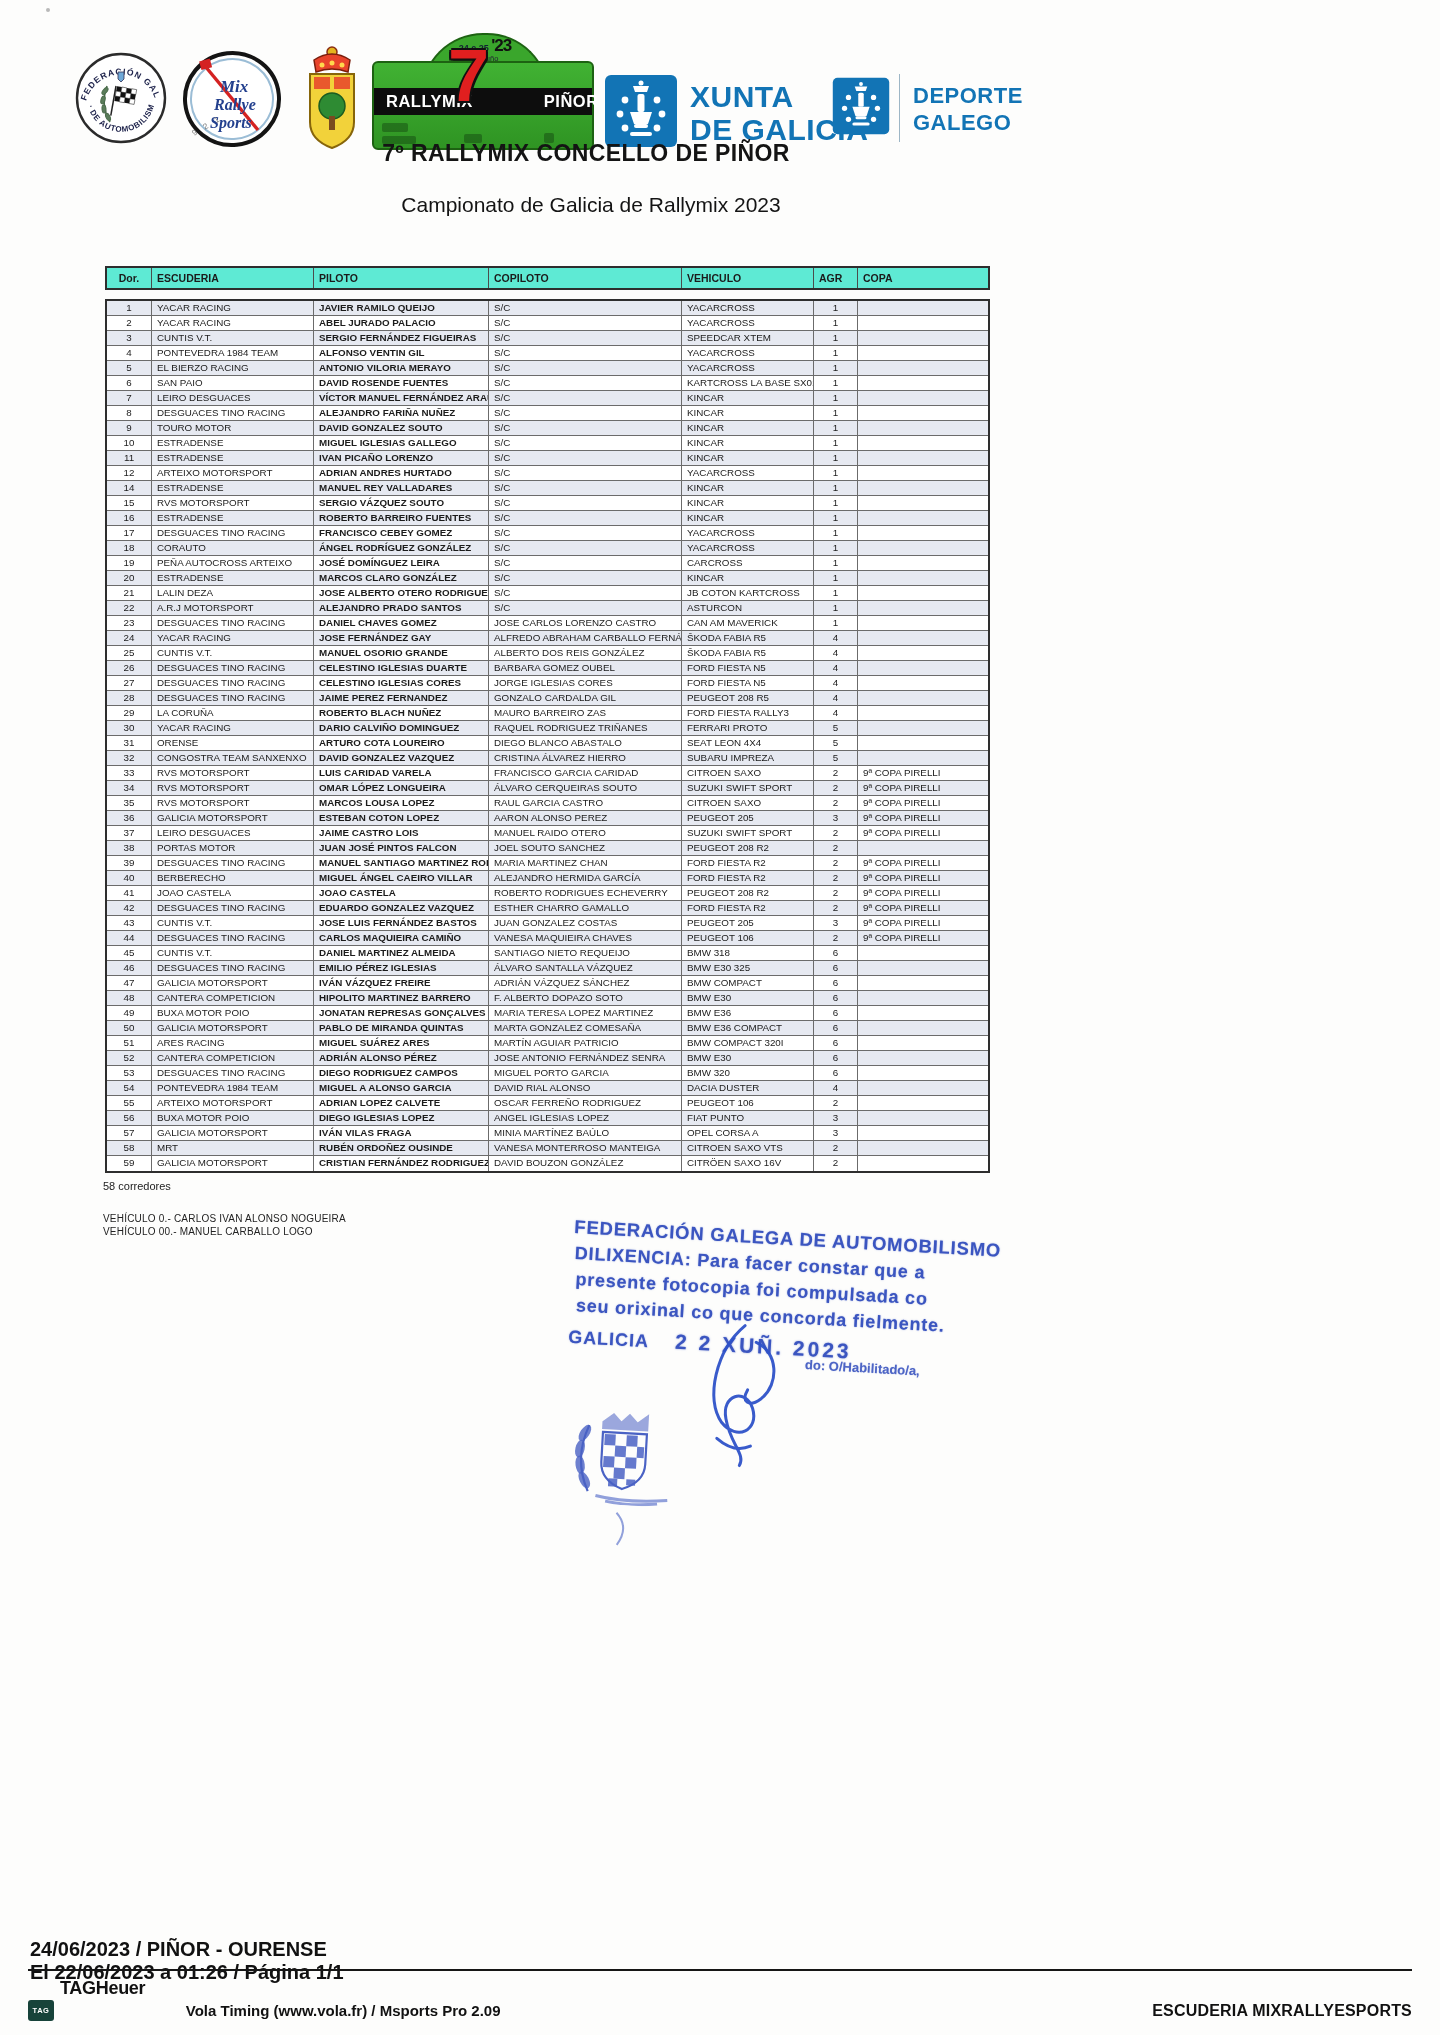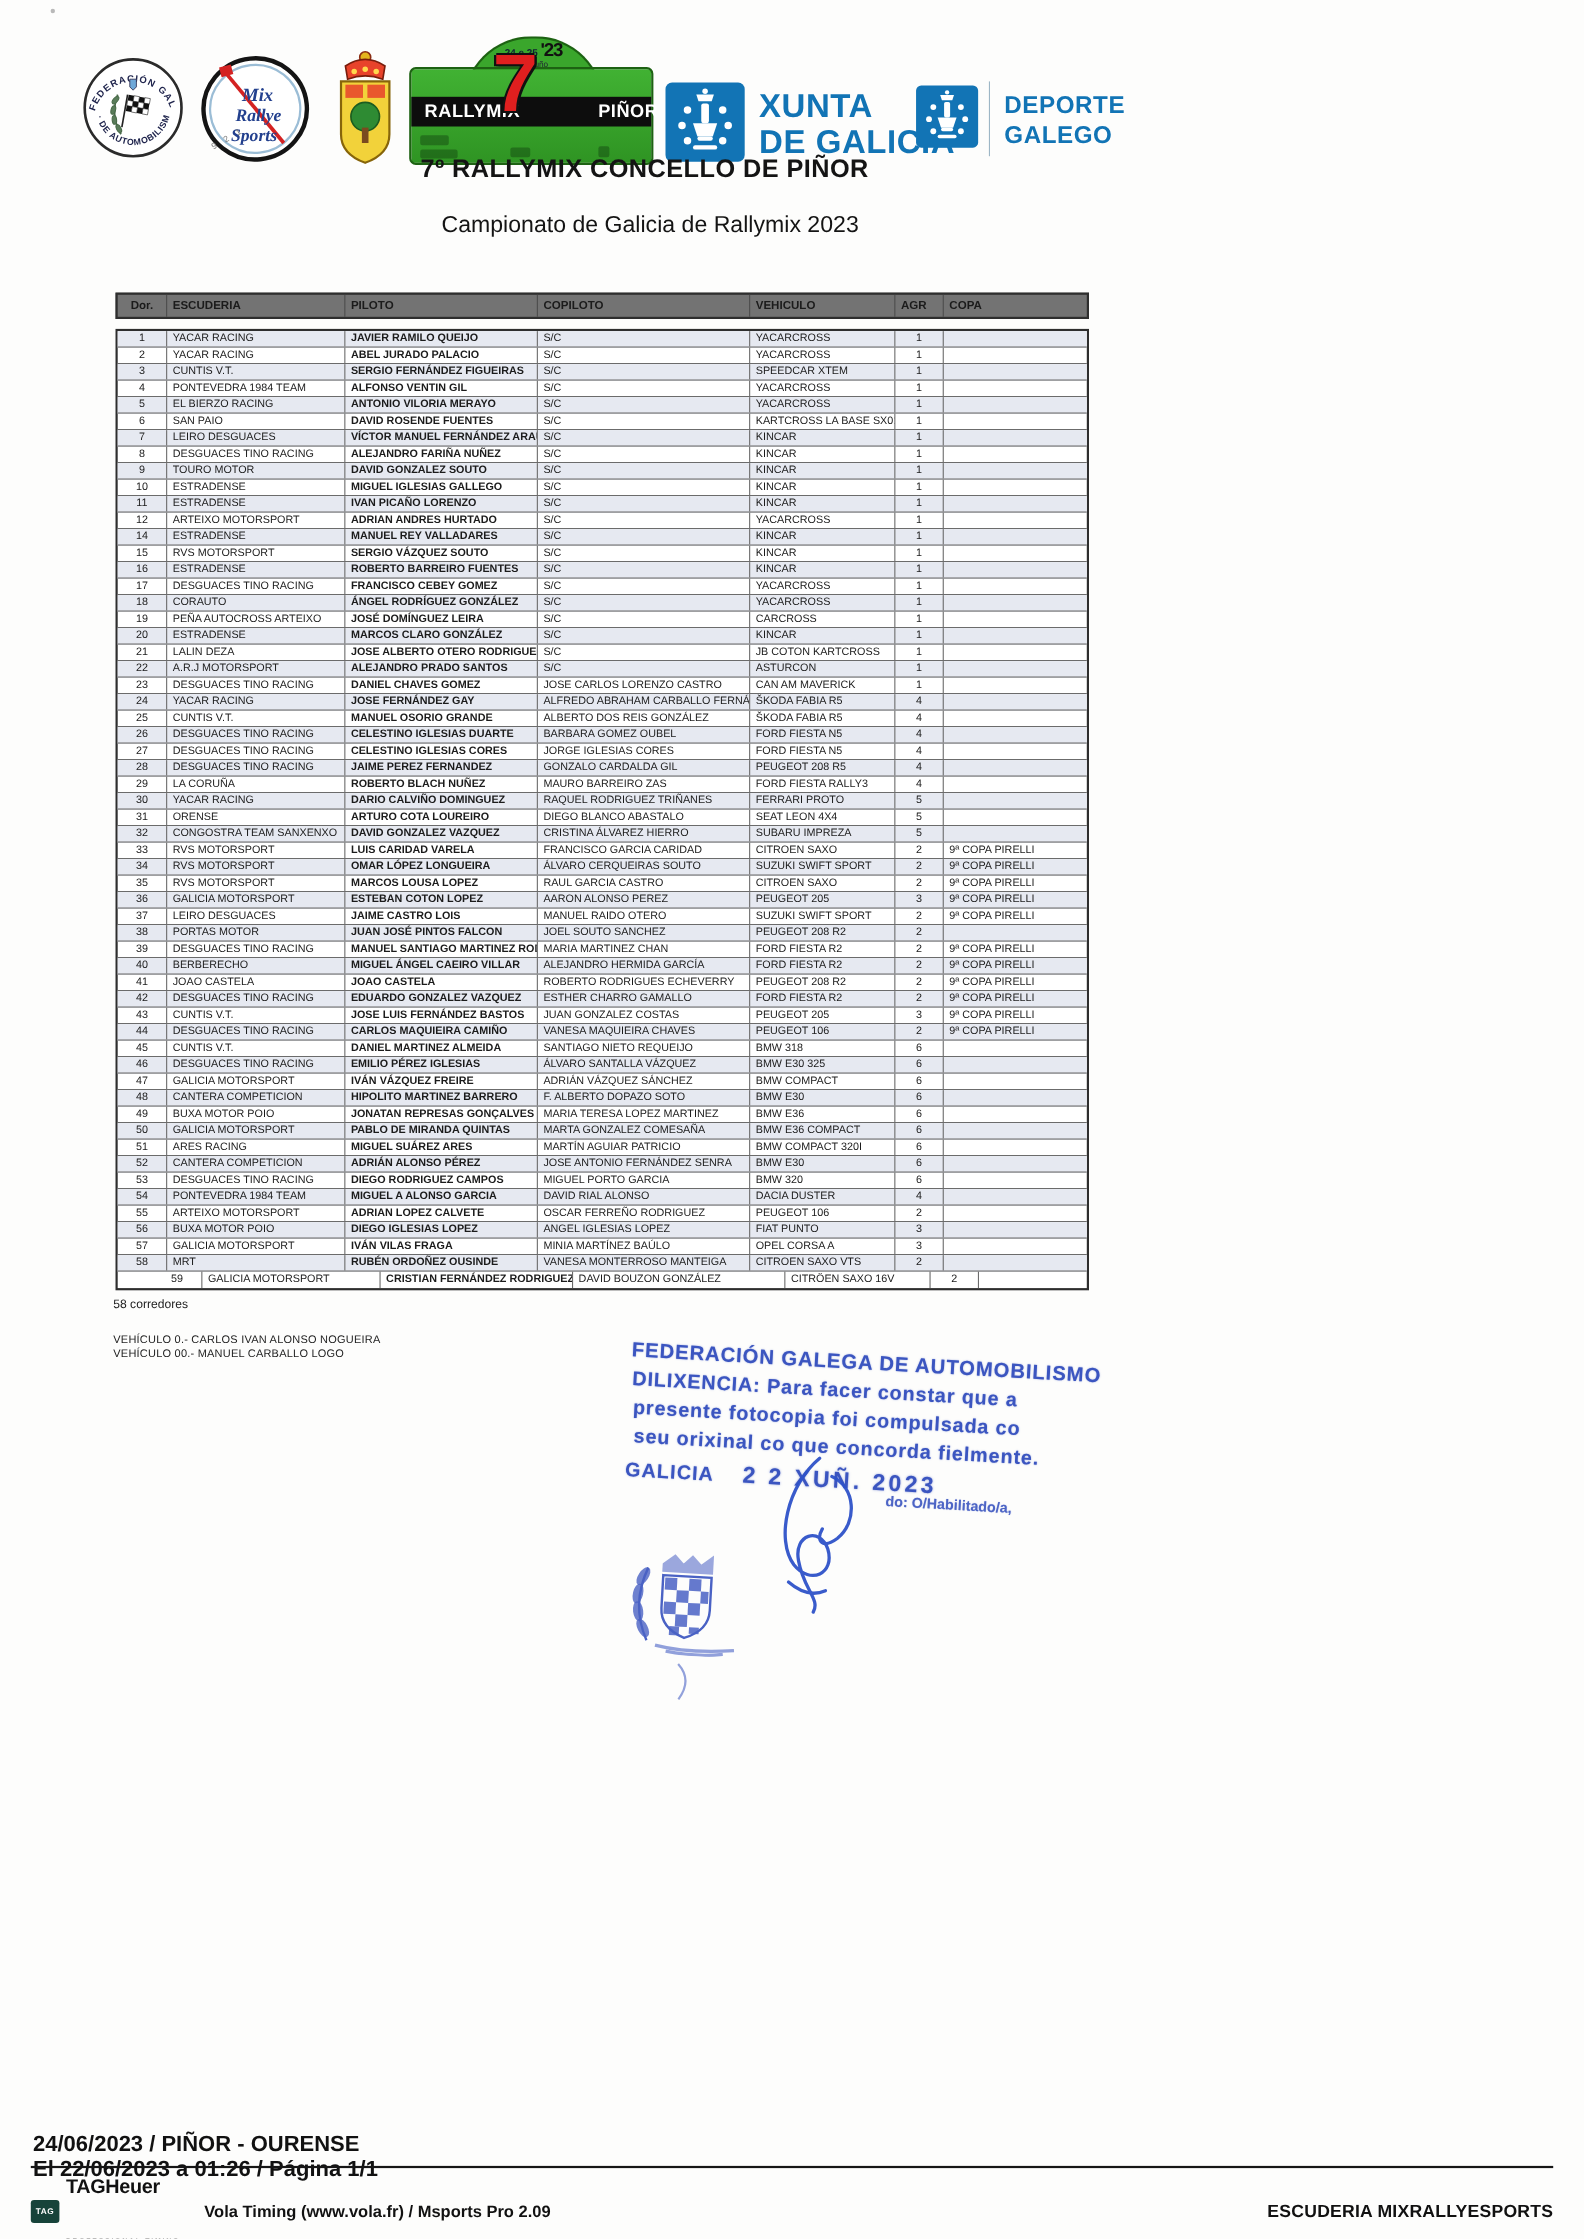--- a/index.html
+++ b/index.html
@@ -38,27 +38,27 @@
 
   
   .titles{position:absolute;left:0;top:140px;width:1172px;text-align:center;color:#141414;}
   .t1{font-size:23px;font-weight:800;letter-spacing:.4px;}
   .t2{font-size:21px;font-weight:400;margin-top:26px;padding-left:10px;}
   .t3{font-size:21px;font-weight:800;margin-top:11px;letter-spacing:.6px;}
 
   
   .grid7{display:grid;grid-template-columns:45px 162px 175px 193px 132px 44px 1fr;}
   .thead{position:absolute;left:105px;top:266px;width:885px;height:24px;border:2px solid #2e2e2e;
-     box-sizing:border-box;background:#737373;font-weight:700;font-size:10.5px;}
+     box-sizing:border-box;background:#5eead4;font-weight:700;font-size:10.5px;}
   .thead>div{border-right:1px solid #4c4c4c;display:flex;align-items:center;padding-left:5px;box-sizing:border-box;}
   .thead>div:last-child{border-right:none;}
   .thead .c-dor{justify-content:center;padding-left:0;}
   .tbody{position:absolute;left:105px;top:299px;width:885px;border:2px solid #2e2e2e;box-sizing:border-box;background:#fff;}
   .tr{height:15px;line-height:14px;font-size:9.8px;border-bottom:1px solid #6b6b6b;box-sizing:border-box;}
-  .tr:last-child{border-bottom:none;padding-left:32px;}
+  .tr:last-child{border-bottom:none;}
   .tr.shade{background:#e6e9f1;}
   .tr>div{border-right:1px solid #6b6b6b;padding-left:5px;box-sizing:border-box;white-space:nowrap;overflow:hidden;}
   .tr>div:last-child{border-right:none;}
   .tr .c-dor{text-align:center;padding-left:0;}
   .tr .c-pil{font-weight:700;}
   .tr .c-agr{text-align:center;padding-left:0;}
 
   
   .corredores{position:absolute;left:103px;top:1180px;font-size:11px;color:#222;}
   .vnotes{position:absolute;left:103px;top:1212px;font-size:10px;line-height:13px;color:#222;letter-spacing:.2px;}

